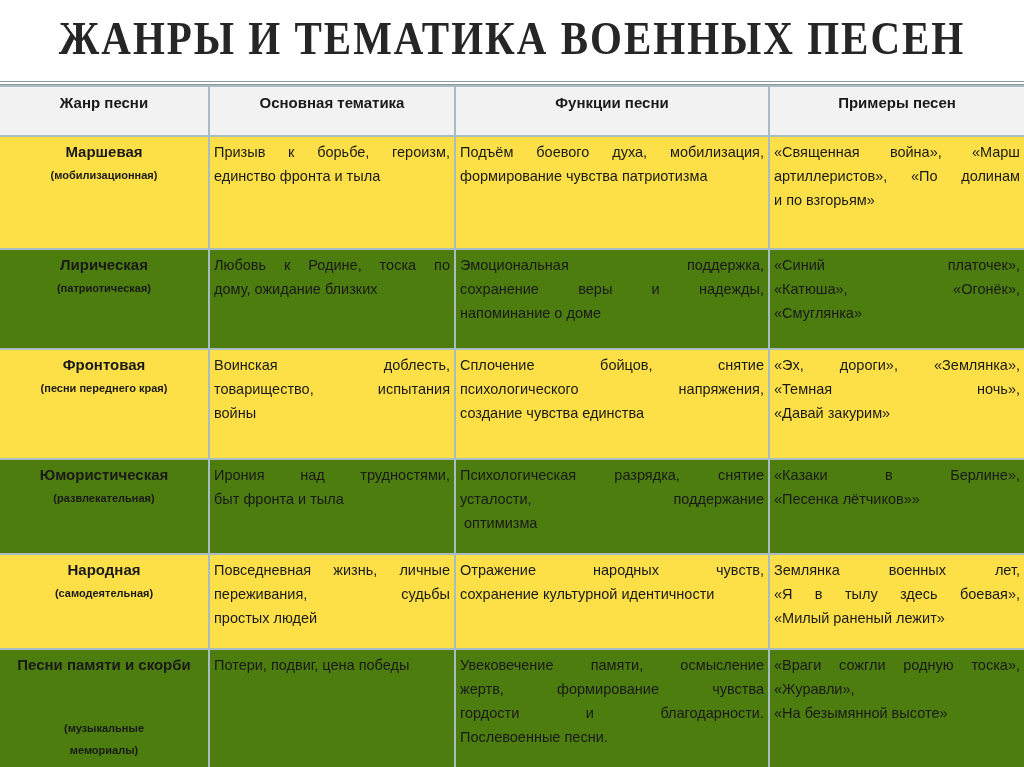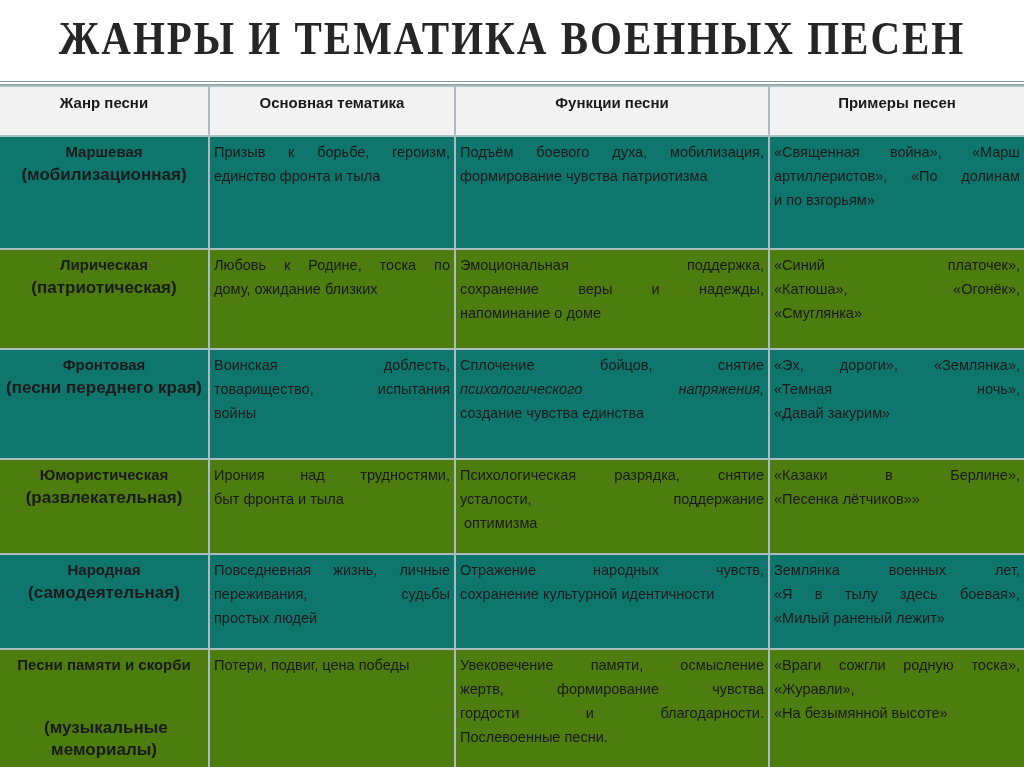--- a/index.html
+++ b/index.html
@@ -43,25 +43,25 @@
   tr > :first-child { border-left: none; }
   tr > :last-child { border-right: none; }
   thead th {
     background: #f2f2f2;
     font-weight: bold;
     text-align: center;
     font-size: 15px;
     height: 44px;
     padding-top: 4px;
   }
-  tbody tr.dark td { background: #0f766e; }
+  tbody tr.dark td { background: #fde047; }
   tbody tr.light td { background: #4d7c0f; }
   td.genre { text-align: center; }
   td.genre .g-name { display: block; font-weight: bold; font-size: 15px; line-height: 24px; }
-  td.genre .g-sub { display: block; font-weight: bold; font-size: 17px; line-height: 22px; }
+  td.genre .g-sub { display: block; font-weight: bold; font-size: 11px; line-height: 22px; }
   .line { display: block; }
   .justline { display: block; text-align: justify; text-align-last: justify; }
   tbody tr:last-child td { border-bottom: 3px solid #a9bcc2; }
 </style>
 </head>
 <body>
 
 <div class="title">ЖАНРЫ И ТЕМАТИКА ВОЕННЫХ ПЕСЕН</div>
 
 <div class="table-wrap">
@@ -125,21 +125,21 @@
             <span class="g-name">Фронтовая</span>
             <span class="g-sub">(песни переднего края)</span>
           </td>
           <td>
             <span class="justline" style="white-space: normal;">Воинская доблесть,</span>
             <span class="justline" style="white-space: normal;">товарищество, испытания</span>
             <span class="line" style="white-space: pre;">войны</span>
           </td>
           <td>
             <span class="justline" style="white-space: normal;">Сплочение бойцов, снятие</span>
-            <span class="justline" style="white-space: normal; font-style: italic;">психологического напряжения,</span>
+            <span class="justline" style="white-space: normal;">психологического напряжения,</span>
             <span class="line" style="white-space: pre;">создание чувства единства</span>
           </td>
           <td>
             <span class="justline" style="white-space: normal;">«Эх, дороги», «Землянка»,</span>
             <span class="justline" style="white-space: normal;">«Темная ночь»,</span>
             <span class="line" style="white-space: pre;">«Давай закурим»</span>
           </td>
         </tr>
         <tr class="light" style="height: 95px;">
           <td class="genre">

